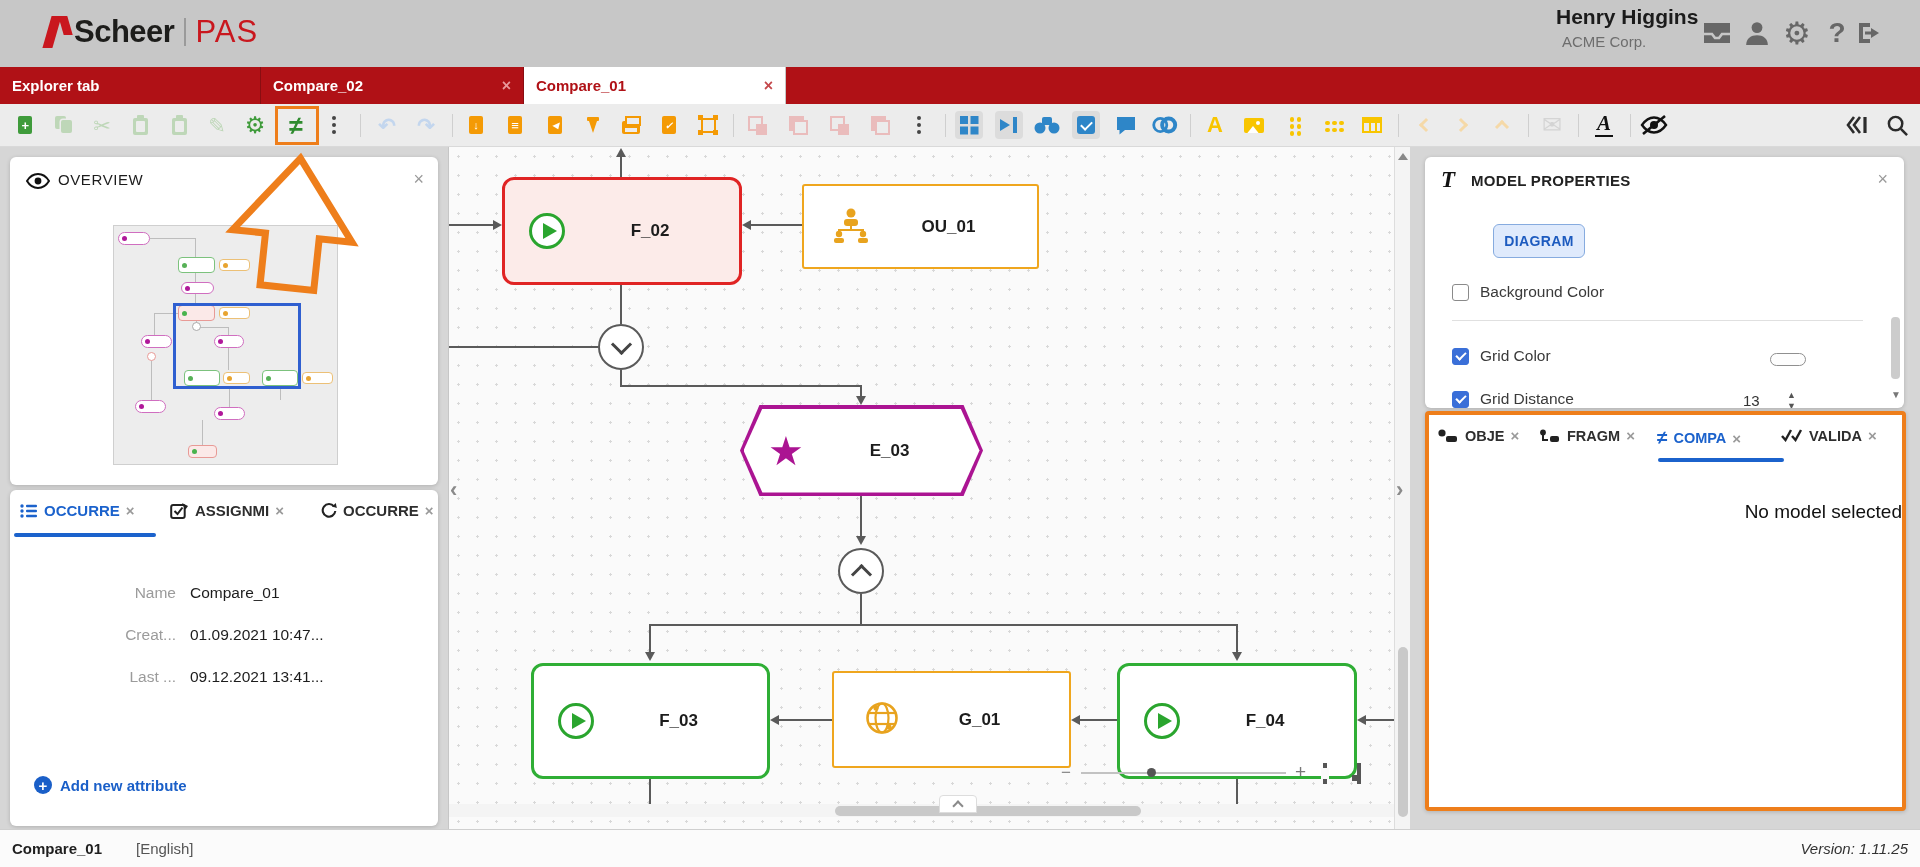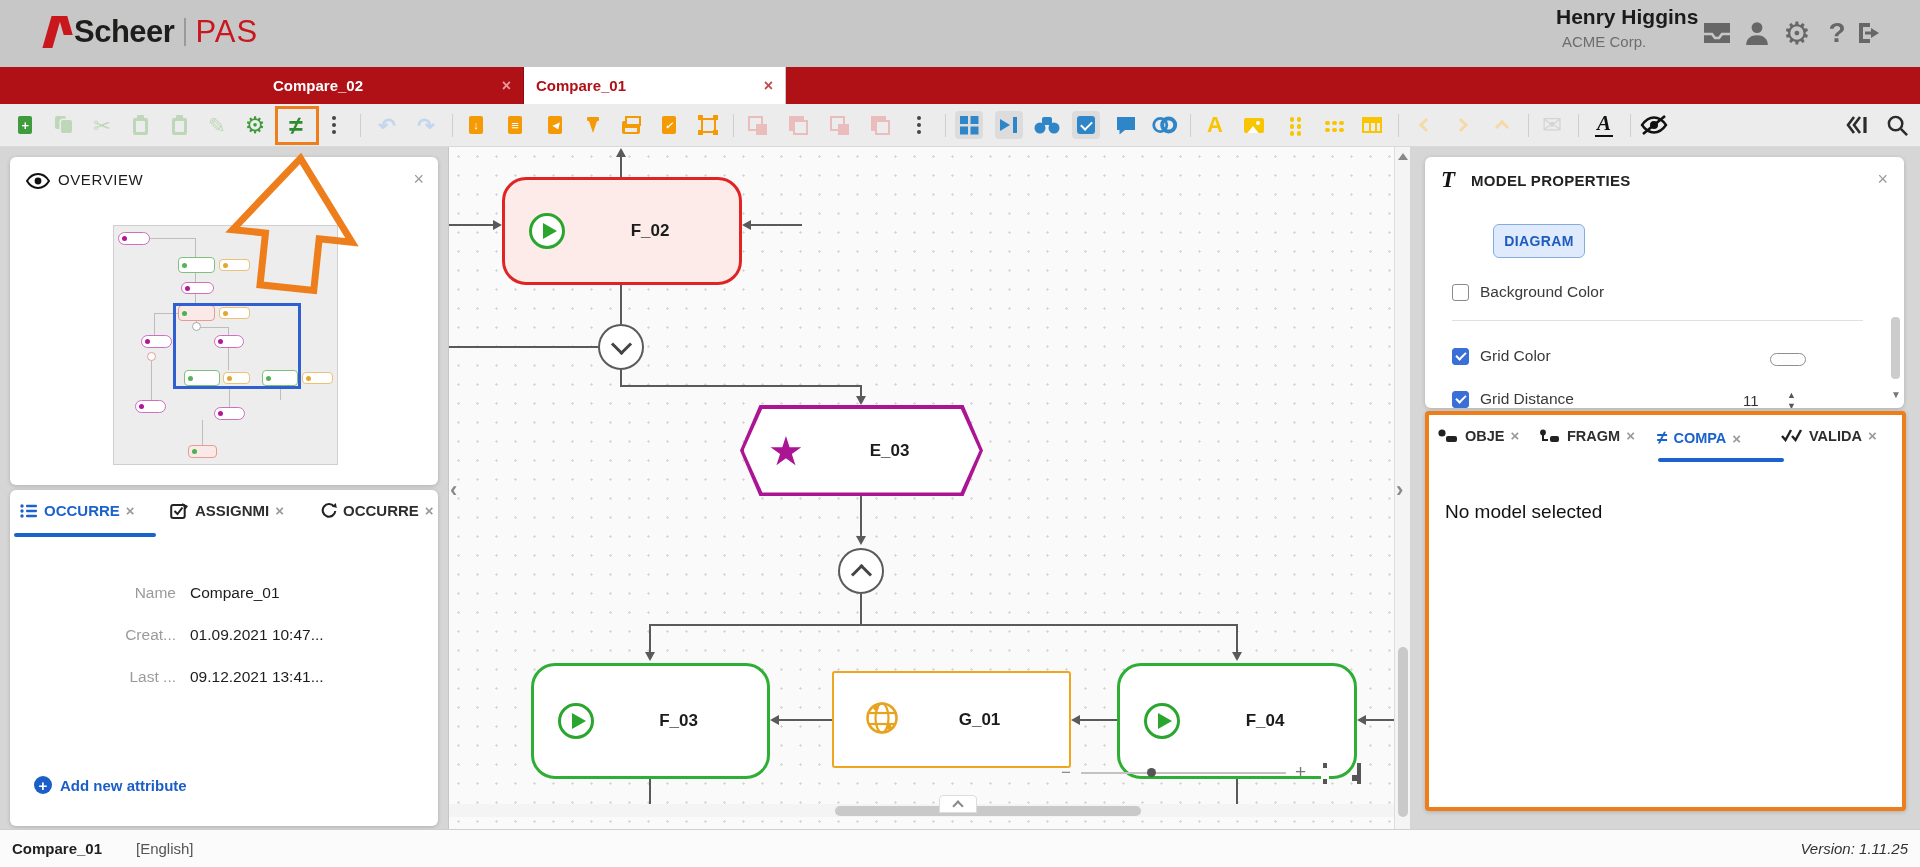--- a/index.html
+++ b/index.html
@@ -91,21 +91,21 @@
   
   .main{position:absolute;left:0;top:147px;width:1920px;height:682px;background:#d6d6d6;}
   .canvas{position:absolute;left:448px;top:0;width:946px;height:682px;background:#fafafa;border-left:1px solid #c6c6c6;
           background-image:radial-gradient(#d8d8d8 1.3px,transparent 1.4px);background-size:19px 19px;overflow:hidden;}
   .card{position:absolute;background:#fff;border-radius:6px;box-shadow:0 1px 4px rgba(0,0,0,.18);}
   .cardx{position:absolute;font-size:18px;color:#9a9a9a;cursor:pointer;line-height:1;}
 
   
   .node{position:absolute;background:#fff;display:flex;align-items:center;}
   .nlabel{position:absolute;left:64px;right:8px;text-align:center;font-size:17px;font-weight:bold;color:#1c1c1c;}
-  .fnode{border:3px solid #2fae35;border-radius:24px;}
+  .fnode{border:3px solid #2fae35;border-radius:12px;}
   .playic{position:absolute;left:24px;width:36px;height:36px;border:3.4px solid #2aa52e;border-radius:50%;background:#fff;}
   .playic::after{content:"";position:absolute;left:11px;top:7px;border-left:14px solid #2aa52e;
                  border-top:8px solid transparent;border-bottom:8px solid transparent;}
   .onode{border:2.5px solid #efa61e;border-radius:3px;}
   .hexwrap{position:absolute;}
   .hex{position:absolute;inset:0;background:#ab1492;clip-path:polygon(8% 0,92% 0,100% 50%,92% 100%,8% 100%,0 50%);}
   .hex.inner{inset:3.5px;background:#fff;}
   .star{position:absolute;left:28px;top:50%;transform:translateY(-50%);font-size:40px;color:#ab1492;line-height:1;}
   .gw{position:absolute;width:46px;height:46px;border:2.5px solid #5a5a5a;border-radius:50%;background:#fff;
       display:flex;align-items:center;justify-content:center;z-index:5;}
@@ -162,21 +162,21 @@
            display:flex;align-items:center;justify-content:center;cursor:pointer;}
   .cb{width:17px;height:17px;border:1.5px solid #8a8a8a;border-radius:3px;background:#fff;position:relative;flex:none;}
   .cb.on{background:#3a6fd8;border-color:#3a6fd8;}
   .cb.on::after{content:"";position:absolute;left:3px;top:3.5px;width:8px;height:4px;
                 border-left:2.2px solid #fff;border-bottom:2.2px solid #fff;transform:rotate(-45deg);}
   .mprow{position:absolute;left:27px;display:flex;align-items:center;gap:11px;font-size:15.5px;color:#3a3a3a;}
   .pill{position:absolute;left:345px;width:36px;height:13px;border:1.5px solid #8f8f8f;border-radius:7px;background:#fdfdfd;}
 
   
   .cmp-card{position:absolute;left:1425px;top:264px;width:481px;height:400px;background:#fff;border:4px solid #ee7e1b;border-radius:4px;box-shadow:0 1px 4px rgba(0,0,0,.18);}
-  .cmp-msg{position:absolute;left:0;top:86px;width:100%;text-align:left;font-size:19px;color:#111;padding-left:16px;}
+  .cmp-msg{position:absolute;left:0;top:86px;width:100%;text-align:right;font-size:19px;color:#111;padding-left:16px;}
 
   
   .sb{position:absolute;left:0;top:829px;width:1920px;height:38px;background:#fbfbfb;border-top:1px solid #cfcfcf;}
   .sb-name{position:absolute;left:12px;top:10px;font-size:15px;font-weight:bold;color:#1f1f1f;}
   .sb-lang{position:absolute;left:136px;top:10px;font-size:15px;color:#555;}
   .sb-ver{position:absolute;right:12px;top:10px;font-size:15px;font-style:italic;color:#333;}
 
   
   .annot{position:absolute;z-index:60;pointer-events:none;}
 </style>
@@ -217,20 +217,23 @@
       </div>
     <div class="hico" style="left:1853px;">
       <svg width="28" height="24" viewBox="0 0 28 24" fill="#676767">
           <path d="M3 2h11v4H7v12h7v4H3z"></path>
           <path d="M15 7l8 5-8 5v-3.4h-6V10.4h6z"></path>
         </svg>
     </div>
   </div>
 
   <div class="tabbar">
+    <div class="rtab" style="left:0;width:261px;">
+      <span>Explorer tab</span>
+    </div>
     <div class="rtab" style="left:261px;width:263px;">
       <span>Compare_02</span>
       <span class="x">×</span>
     </div>
     <div class="rtab active" style="left:524px;width:262px;">
       <span>Compare_01</span>
       <span class="x">×</span>
     </div>
   </div>
 
@@ -409,20 +412,35 @@
       <span class="ah ah-left" style="left:622px;top:568px;"></span>
       <span class="hline" style="left:631px;top:572px;width:37px;"></span>
       <span class="ah ah-left" style="left:908px;top:568px;"></span>
       <span class="hline" style="left:917px;top:572px;width:29px;"></span>
       <span class="vline" style="left:200px;top:632px;height:25px;"></span>
       <span class="vline" style="left:787px;top:632px;height:25px;"></span>
 
       <div class="node fnode" style="left:53px;top:30px;width:240px;height:108px;border-color:#e02424;background:#fcebe9;">
         <span class="playic"></span>
         <span class="nlabel">F_02</span>
+      </div>
+      <div class="node onode" style="left:353px;top:37px;width:237px;height:85px;">
+        <span style="position:absolute;left:26px;">
+          <svg width="42" height="36" viewBox="0 0 42 36" fill="#e8a31e">
+              <circle cx="21" cy="6" r="4.5"></circle>
+              <rect x="14" y="12" width="14" height="7" rx="3"></rect>
+              <rect x="20" y="19" width="2" height="4"></rect>
+              <rect x="8" y="22" width="26" height="2"></rect>
+              <circle cx="9" cy="27" r="3.2"></circle>
+              <rect x="4" y="31" width="10" height="5" rx="2"></rect>
+              <circle cx="33" cy="27" r="3.2"></circle>
+              <rect x="28" y="31" width="10" height="5" rx="2"></rect>
+            </svg>
+        </span>
+        <span class="nlabel">OU_01</span>
       </div>
       <div class="hexwrap" style="left:291px;top:258px;width:243px;height:91px;">
         <span class="hex"></span>
         <span class="hex inner"></span>
         <span class="star">★</span>
         <span class="nlabel" style="top:50%;transform:translateY(-50%);">E_03</span>
       </div>
       <div class="node fnode" style="left:82px;top:516px;width:239px;height:116px;padding-left:24px;">
         <span class="playic"></span>
         <span class="nlabel">F_03</span>
@@ -585,21 +603,21 @@
       <span class="abs" style="left:27px;top:163px;width:411px;height:1px;background:#e0e0e0;"></span>
       <div class="mprow" style="top:190px;">
         <span class="cb on"></span>
         <span>Grid Color</span>
       </div>
       <span class="pill" style="top:196px;"></span>
       <div class="mprow" style="top:233px;">
         <span class="cb on"></span>
         <span>Grid Distance</span>
       </div>
-      <span class="abs" style="left:318px;top:235px;font-size:15px;color:#333;">11</span>
+      <span class="abs" style="left:318px;top:235px;font-size:15px;color:#333;">13</span>
       <span class="abs" style="left:362px;top:233px;font-size:9px;color:#555;">▲</span>
       <span class="abs" style="left:362px;top:244px;font-size:9px;color:#555;">▼</span>
       <span class="abs" style="left:466px;top:160px;width:9px;height:62px;background:#cccccc;border-radius:4px;"></span>
       <span class="abs" style="left:466px;top:232px;font-size:10px;color:#777;">▼</span>
     </div>
 
     <div class="cmp-card">
       <div class="ptab" style="left:8px;top:12px;font-size:14.5px;">
         <svg width="22" height="14" viewBox="0 0 22 14" fill="#222">
             <circle cx="5" cy="4" r="3.6"></circle>

